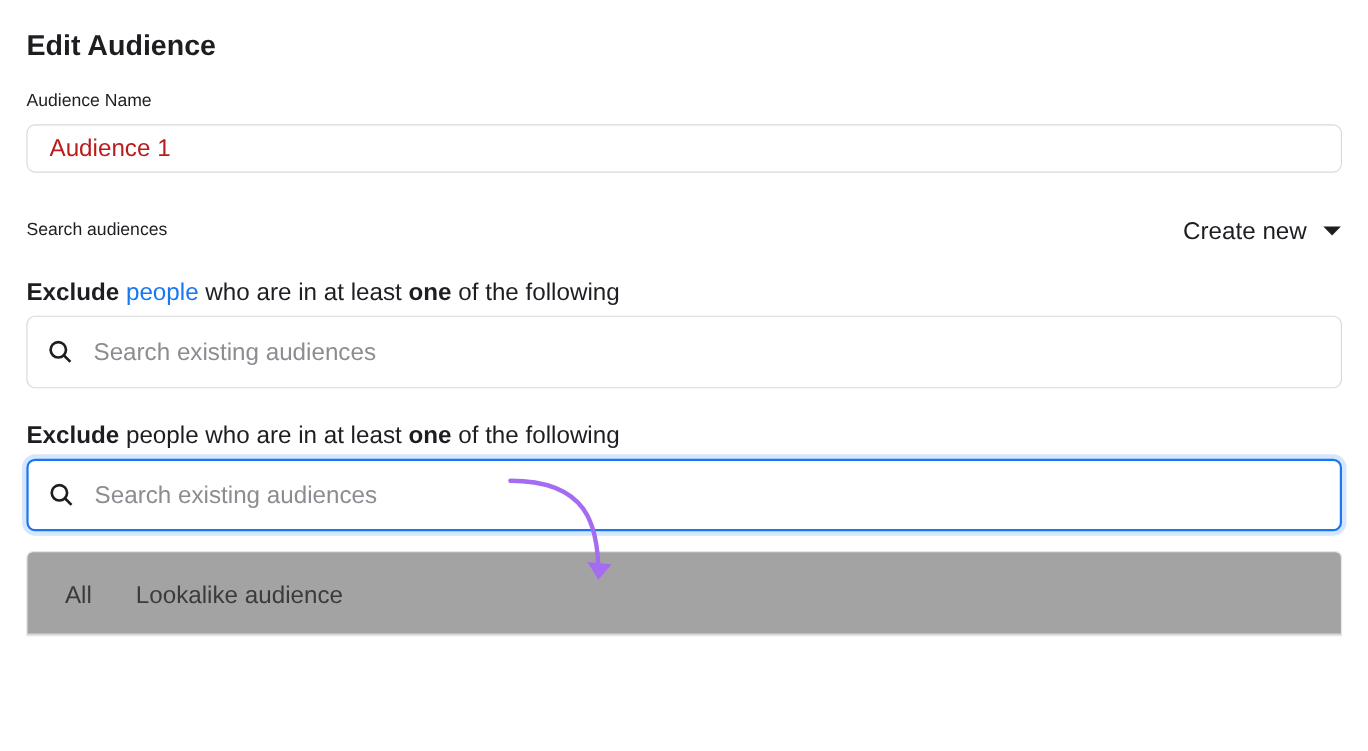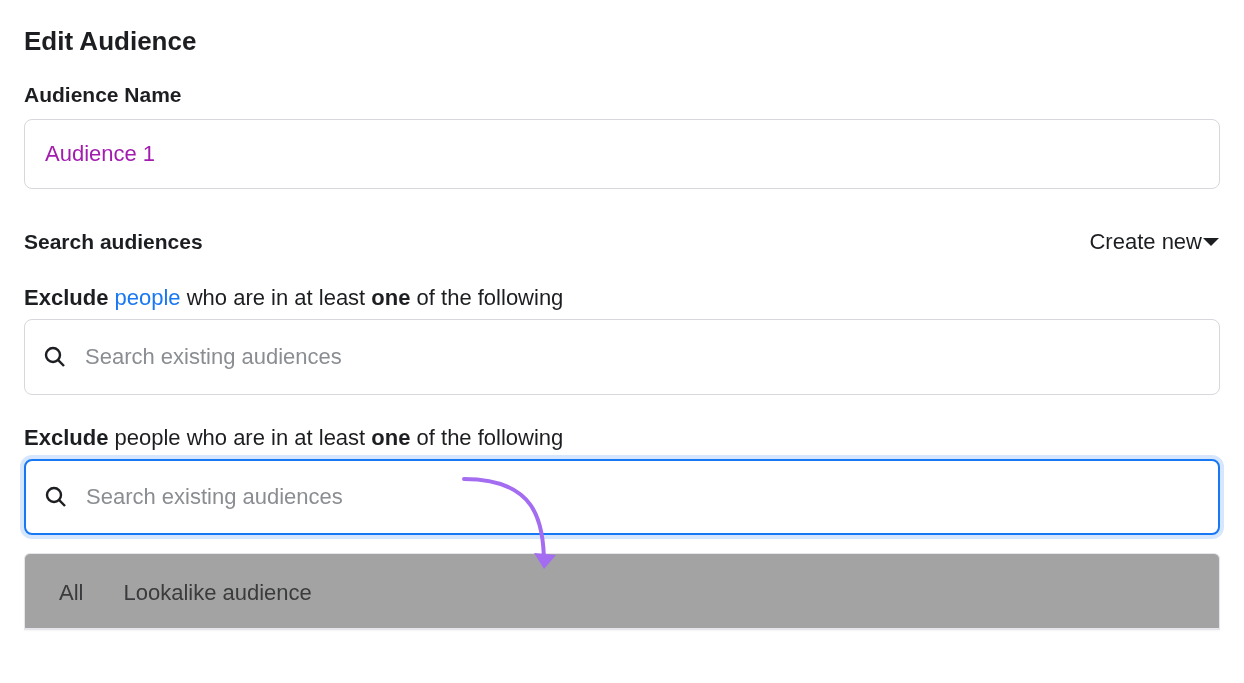--- a/index.html
+++ b/index.html
@@ -10,64 +10,65 @@
     color: #1c1e21;
     background: #fff;
     width: 1244px;
   }
   .page-title {
     font-size: 26px;
     font-weight: 700;
     margin: 6px 0 26px 0;
   }
   .field-label {
-    font-size: 21px;
-    font-weight: 700;
+    font-size: 16px;
+    font-weight: 400;
     margin-bottom: 12px;
   }
   .text-input {
     width: 100%;
-    height: 70px;
+    height: 44px;
     border: 1px solid #d7d8db;
     border-radius: 8px;
     padding: 0 20px;
     font-size: 22px;
-    color: #a21caf;
+    color: #b91c1c;
     outline: none;
     background: #fff;
   }
   .text-input::placeholder { color: #8a8d91; }
   .section-row {
     display: flex;
     align-items: center;
     justify-content: space-between;
     margin-top: 40px;
   }
   .section-row .field-label { margin-bottom: 0; }
   .create-new {
     display: flex;
     align-items: center;
+    gap: 14px;
     font-size: 22px;
     color: #1c1e21;
     cursor: pointer;
     text-align: right;
   }
   .caret-down-icon svg { display:block; }
   .inline-sentence {
     font-size: 22px;
     margin-top: 30px;
     margin-bottom: 8px;
   }
   .inline-sentence b { font-weight: 700; }
   .inline-sentence .link { color: #1877f2; }
   .search-box {
     display: flex;
     align-items: center;
     width: 100%;
-    height: 76px;
+    height: 66px;
     border: 1px solid #d7d8db;
     border-radius: 8px;
     padding: 12px 18px;
     gap: 16px;
     background: #fff;
   }
   .search-box.focused {
     border: 2px solid #1877f2;
     box-shadow: 0 0 0 4px rgba(24,119,242,0.18);
   }

